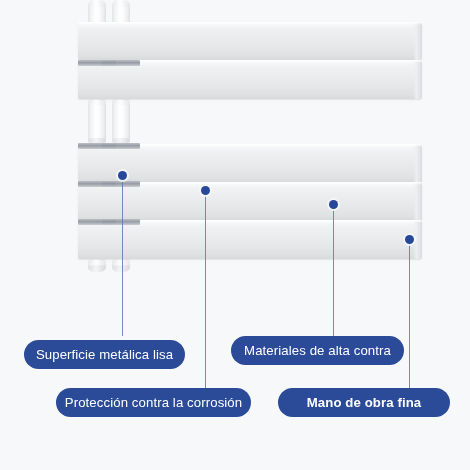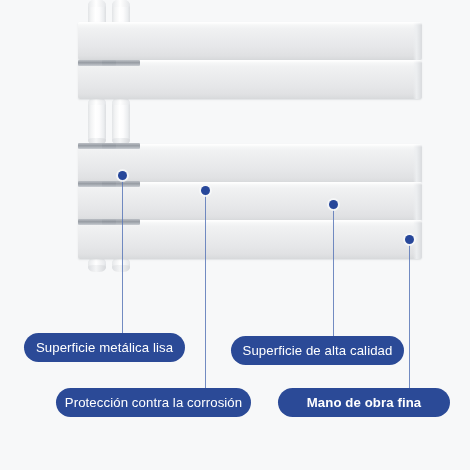--- a/index.html
+++ b/index.html
@@ -199,19 +199,19 @@
       <div class="marker-dot" style="left: 122px; top: 175px;"></div>
       <div class="leader-line" style="left: 205px; top: 190px; height: 198px;"></div>
       <div class="marker-dot" style="left: 205px; top: 190px;"></div>
       <div class="leader-line" style="left: 333px; top: 204px; height: 132px;"></div>
       <div class="marker-dot" style="left: 333px; top: 204px;"></div>
       <div class="leader-line" style="left: 409px; top: 239px; height: 149px;"></div>
       <div class="marker-dot" style="left: 409px; top: 239px;"></div>
     </div>
 
   <div id="pills-layer">
-      <div class="pill" style="left: 24px; top: 333px; width: 161px; text-align: center;">Superficie metálica lisa</div>
+      <div class="pill" style="left: 24px; top: 340px; width: 161px; text-align: center;">Superficie metálica lisa</div>
       <div class="pill" style="left: 56px; top: 388px; width: 195px; text-align: right;">Protección contra la corrosión</div>
-      <div class="pill" style="left: 231px; top: 336px; width: 173px;">Superficie de alta calidad</div>
+      <div class="pill" style="left: 231px; top: 336px; width: 173px;">Materiales de alta contra</div>
       <div class="pill" style="left: 278px; top: 388px; width: 172px; font-weight: bold;">Mano de obra fina</div>
     </div>
 
 </div>
 
 </body></html>

